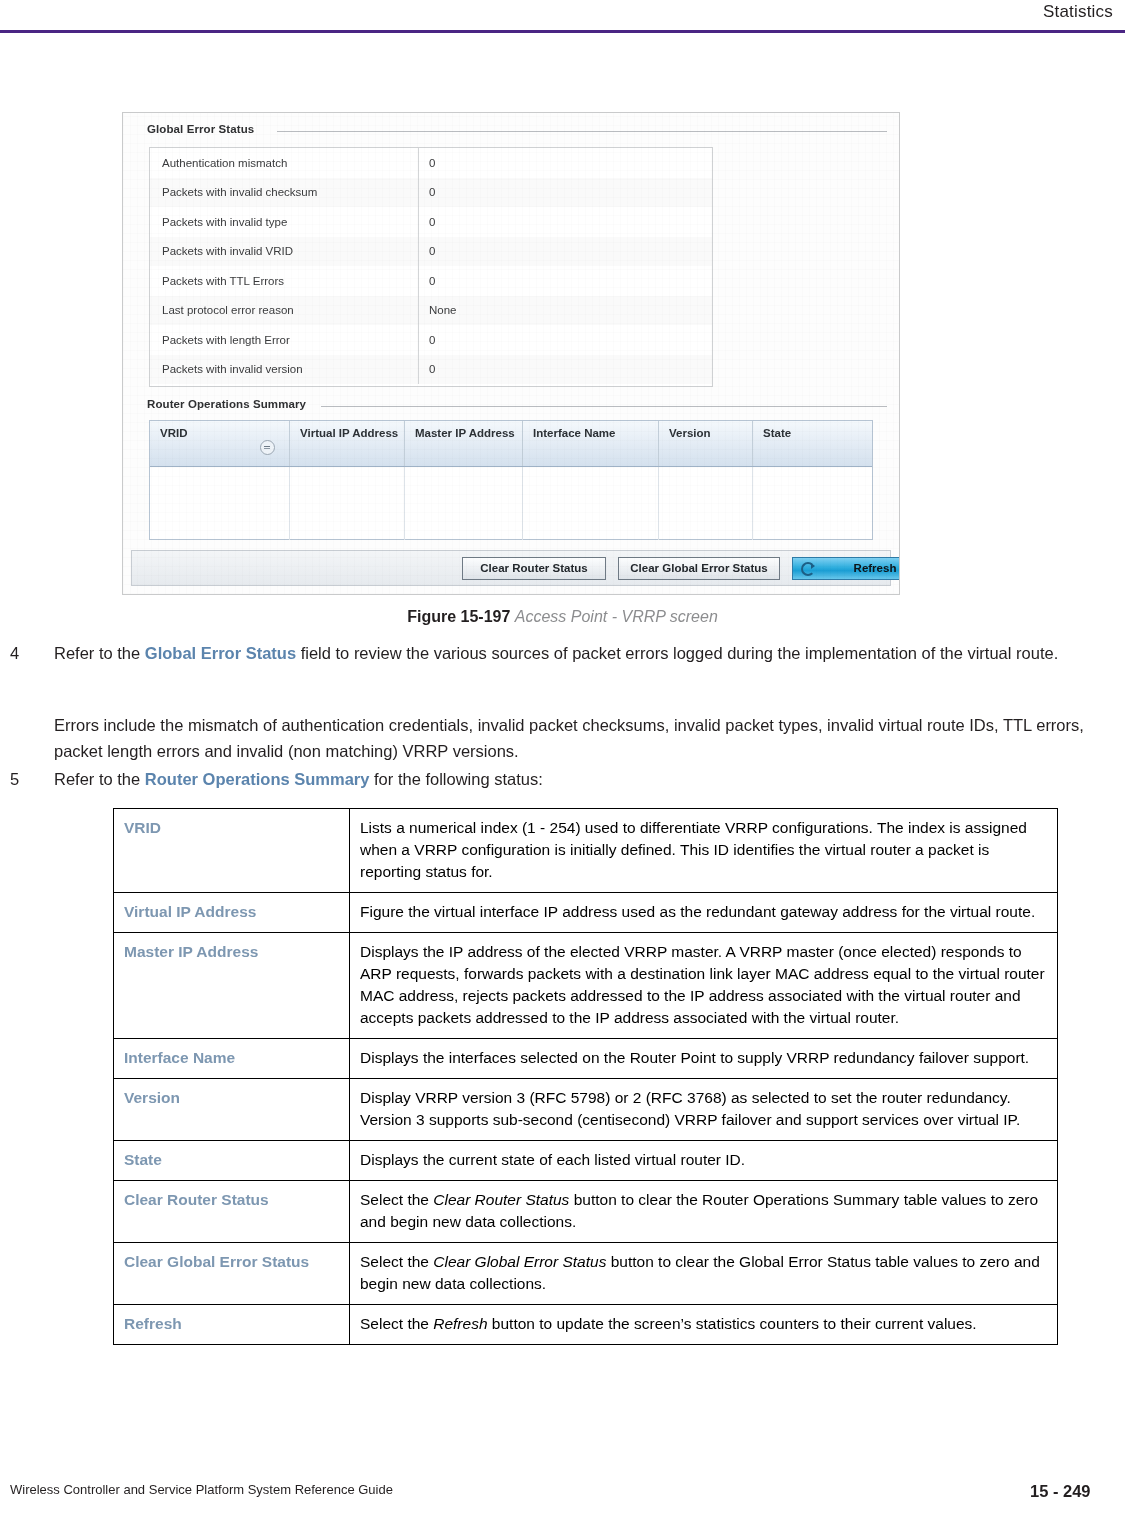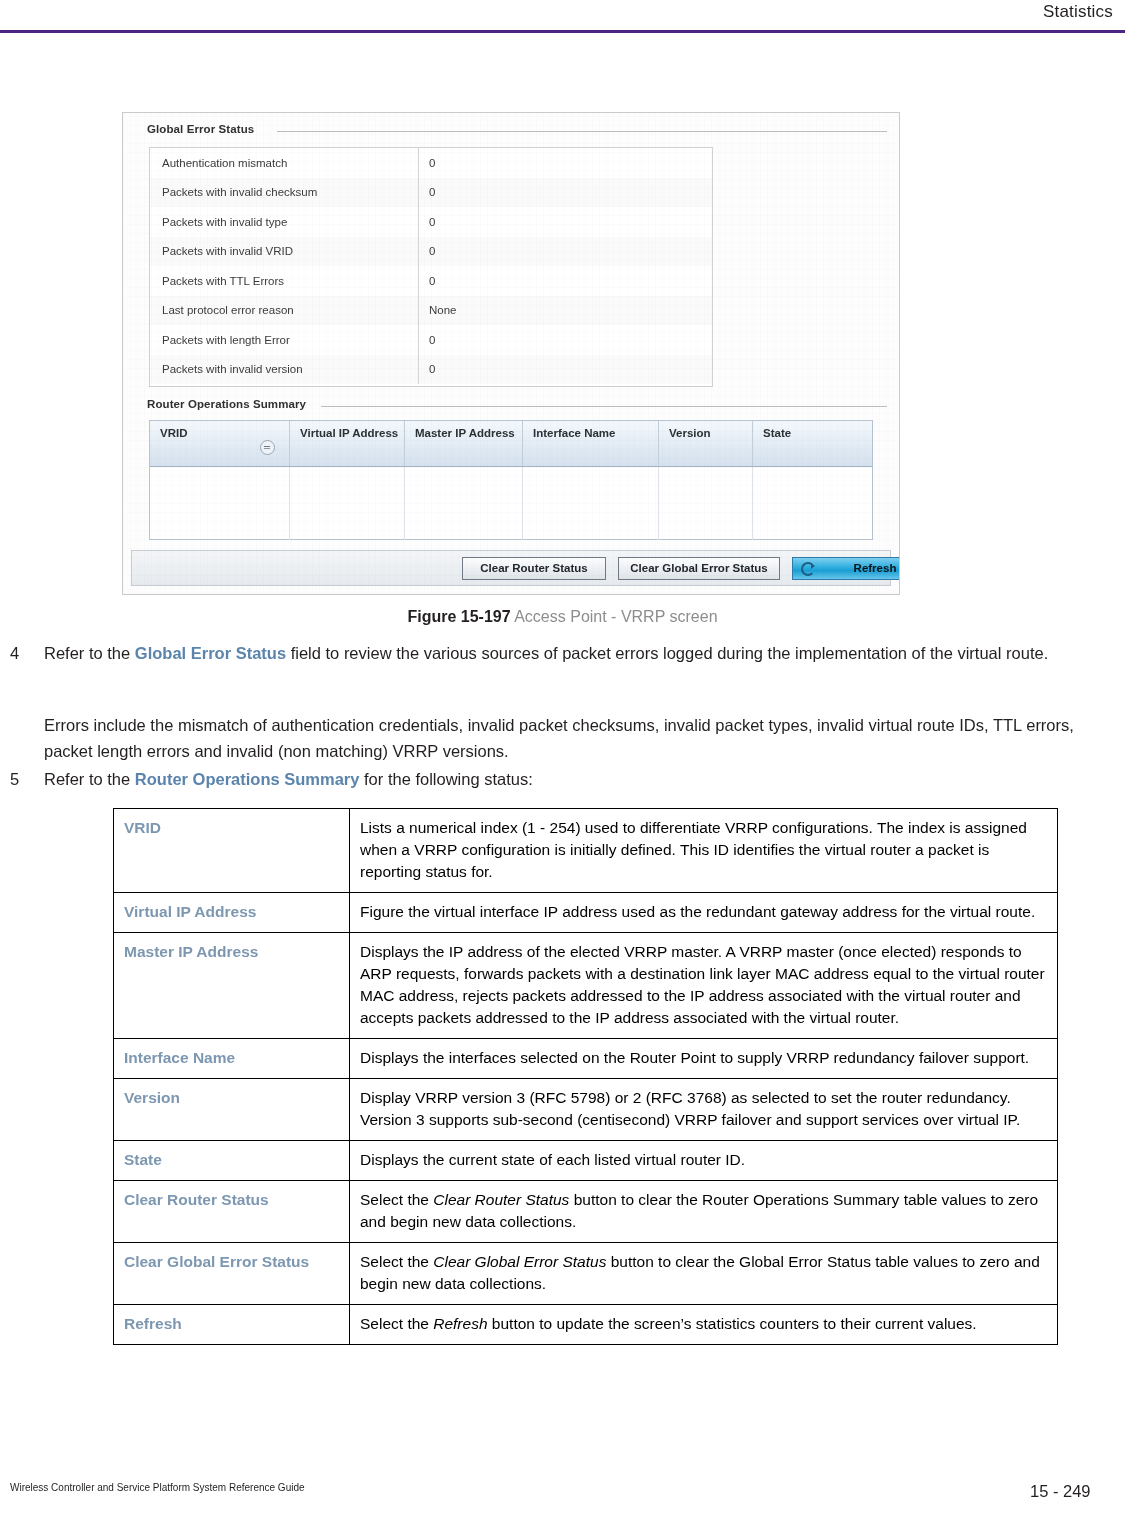--- a/index.html
+++ b/index.html
@@ -260,38 +260,38 @@
     top: 608px;
     width: 1125px;
     text-align: center;
     font-size: 16px;
     color: #8c8d8f;
   }
   .fig-caption .fig-num {
     font-weight: bold;
     color: #231f20;
   }
-  .fig-caption .fig-label { }
+  .fig-caption .fig-label { font-style: italic; }
 
   
   .step {
     position: absolute;
     left: 10px;
     width: 1080px;
     font-size: 16.5px;
     line-height: 26px;
     color: #231f20;
   }
   .step-num {
     position: absolute;
     left: 0;
     width: 22px;
     text-align: left;
   }
-  .step-body { margin-left: 34px; }
+  .step-body { margin-left: 44px; }
   .hl { color: #5b84ad; font-weight: bold; }
   .step-4 { top: 640px; }
   .step-4b { top: 712px; }
   .step-5 { top: 766px; }
 
   
   .def-table {
     position: absolute;
     left: 113px;
     top: 808px;
@@ -467,17 +467,17 @@
       <td class="k">Clear Global Error Status</td>
       <td><span>Select the </span><em>Clear Global Error Status</em><span> button to clear the Global Error Status table values to zero and begin new data collections.</span></td>
     </tr>
     <tr>
       <td class="k">Refresh</td>
       <td><span>Select the </span><em>Refresh</em><span> button to update the screen’s statistics counters to their current values.</span></td>
     </tr>
   </tbody>
 </table>
 
-<div style="position:absolute;left:10px;top:1482px;font-size:10px;color:#231f20;">Wireless Controller and Service Platform System Reference Guide</div>
+<div style="position:absolute;left:10px;top:1482px;font-size:13px;color:#231f20;">Wireless Controller and Service Platform System Reference Guide</div>
 <div style="position:absolute;left:972px;top:1465px;width:42px;height:48px;overflow:hidden;">
   <div style="position:absolute;left:-4px;top:-6px;width:5px;height:70px;background:#4a2583;transform:rotate(25deg);transform-origin:top left;"></div>
 </div>
-<div style="position:absolute;left:1030px;top:1482px;font-size:16.5px;color:#231f20;">15 - 249</div>
+<div style="position:absolute;left:1030px;top:1482px;font-size:16.5px;color:#231f20;font-weight:bold;">15 - 249</div>
 
 </body></html>

